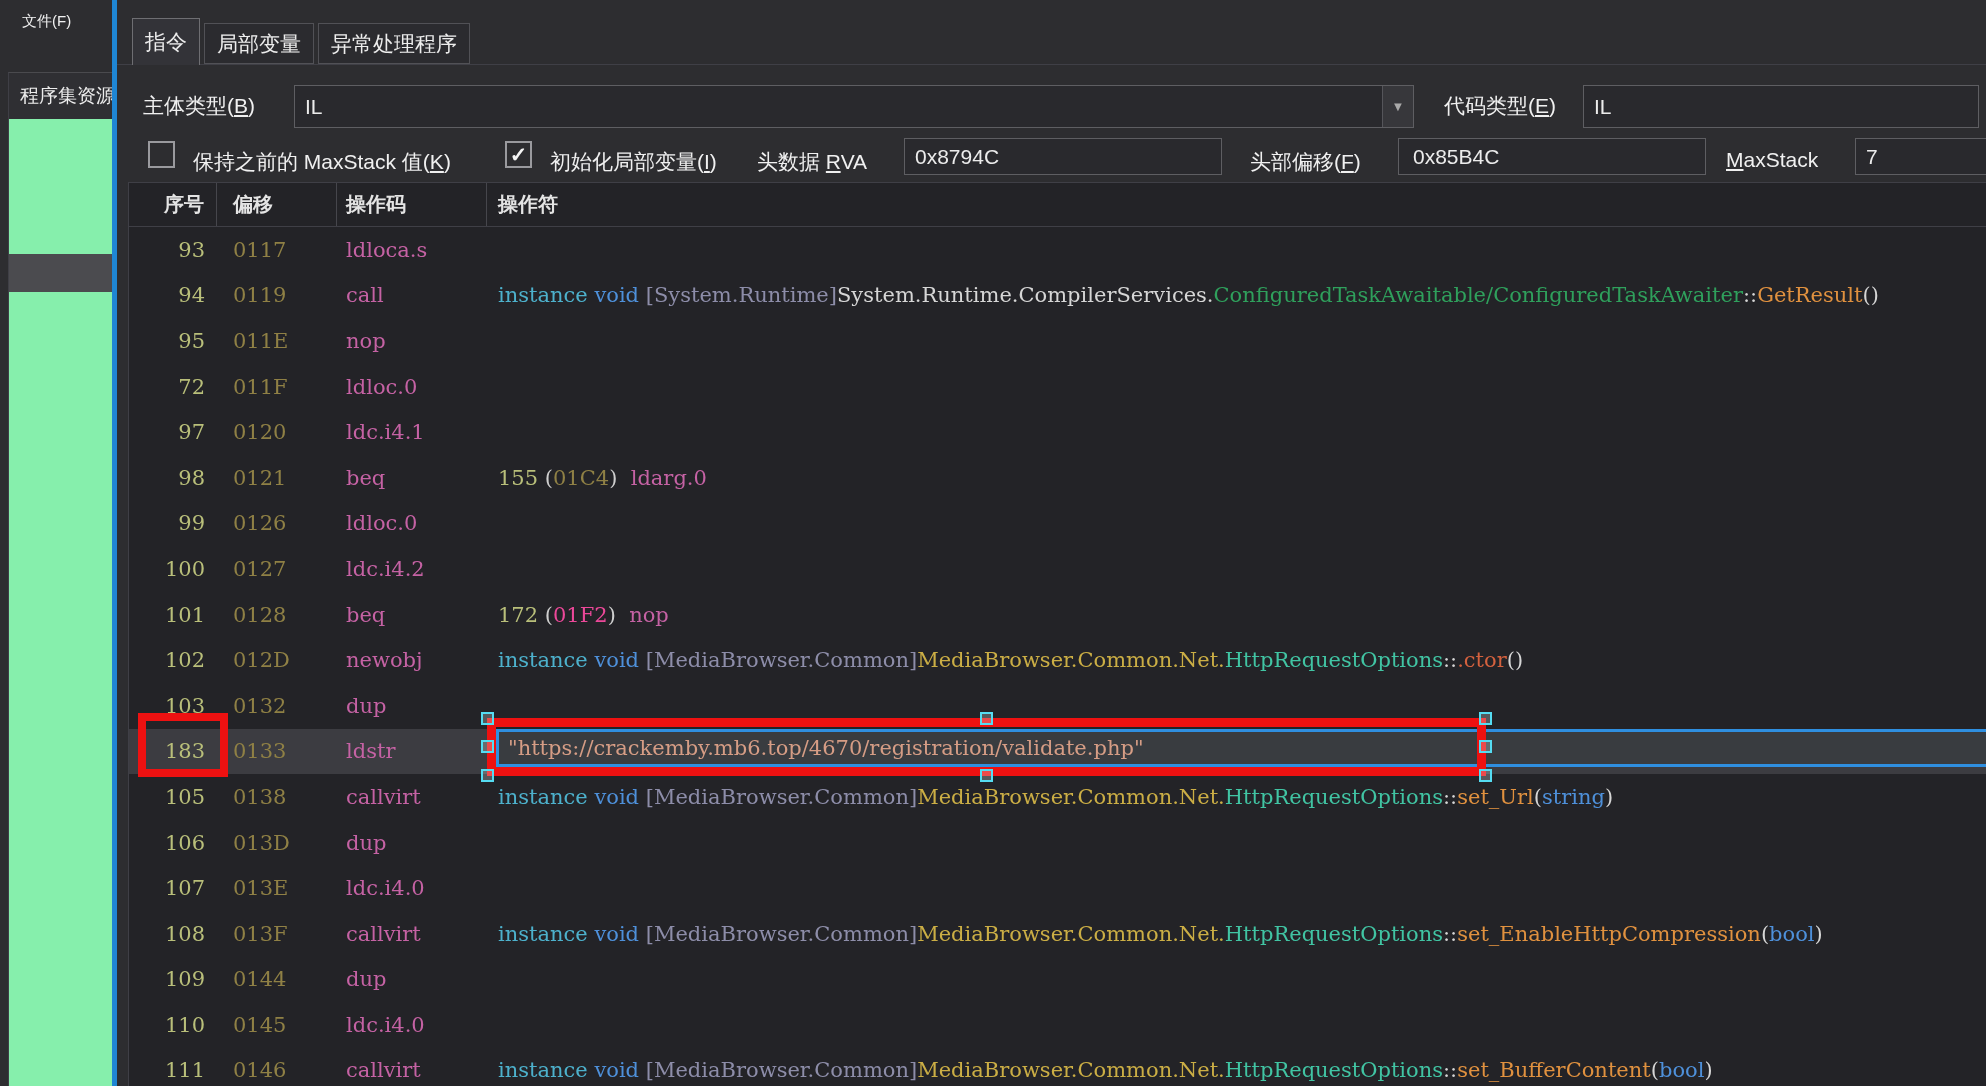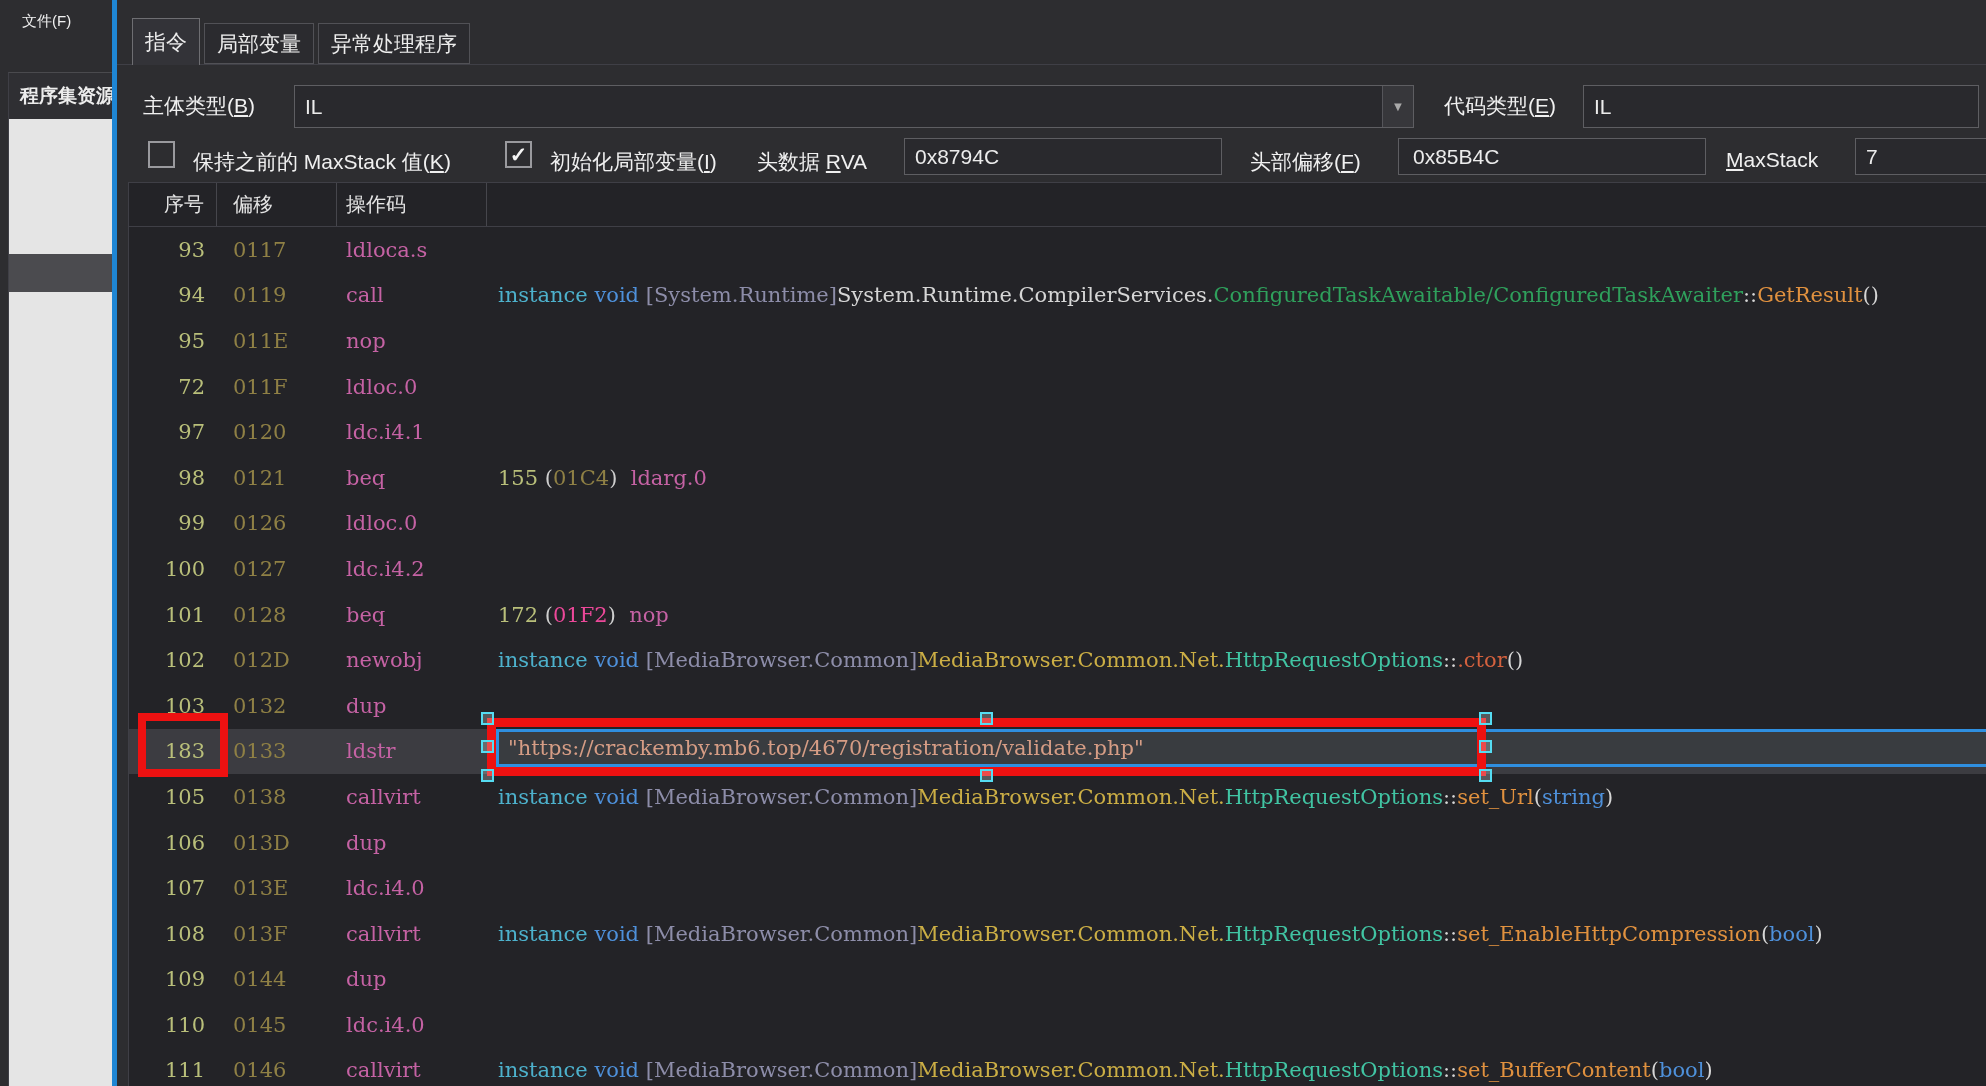--- a/index.html
+++ b/index.html
@@ -3,21 +3,21 @@
 <meta charset="utf-8">
 <style>
   html,body{margin:0;padding:0;background:#1a1a1c;}
   .screen{position:relative;width:1986px;height:1086px;background:#2D2D30;overflow:hidden;
           font-family:"Liberation Sans",sans-serif;color:#E8E8E8;}
 
   
   .sidebar{position:absolute;left:0;top:0;width:112px;height:100%;background:#2D2D30;}
   .file-menu{position:absolute;left:16px;top:8px;font-size:15px;padding:4px 6px;color:#F0F0F0;}
   .tool-panel{position:absolute;left:8px;top:72px;width:104px;bottom:0;box-sizing:border-box;
-              border-top:1px solid #4A4A4E;border-left:1px solid #3F3F46;background:#e5e5e5;font-weight:bold;}
+              border-top:1px solid #4A4A4E;border-left:1px solid #3F3F46;background:#86efac;}
   .tool-panel-title{height:46px;line-height:46px;background:#2F2F33;font-size:19px;color:#EDEDED;
                     padding-left:11px;white-space:nowrap;overflow:hidden;}
   .tree-selected{position:absolute;left:0;top:181px;width:100%;height:38px;background:#4B4B4F;}
 
   
   .splitter{position:absolute;left:112px;top:0;width:5px;height:100%;background:var(--splitter-blue);}
 
   
   .main{position:absolute;left:117px;top:0;right:0;height:100%;}
 
@@ -43,21 +43,21 @@
 
   .checkbox{position:absolute;width:27px;height:27px;box-sizing:border-box;background:#2D2D30;
             border:2px solid #9A9A9E;display:flex;align-items:center;justify-content:center;
             font-size:21px;font-weight:bold;color:#F5F5F5;}
 
   
   .iltable{position:absolute;left:11px;top:182px;right:0;bottom:0;background:#232327;
            border-top:1px solid #3F3F46;border-left:1px solid #3F3F46;box-sizing:border-box;overflow:hidden;}
   .ilheader{display:flex;height:44px;border-bottom:1px solid #3F3F46;box-sizing:border-box;
             font-size:20px;color:#E4E4E4;align-items:center;}
-  .ilheader .hcell{height:100%;display:flex;align-items:center;box-sizing:border-box;}
+  .ilheader .hcell{height:100%;display:flex;align-items:center;box-sizing:border-box;font-weight:bold;}
   .ilheader .hcell.div{border-right:1px solid #46464C;}
   .col-idx{width:88px;justify-content:flex-end;text-align:right;padding-right:12px;box-sizing:border-box;}
   .col-off{width:120px;padding-left:16px;box-sizing:border-box;}
   .col-opc{width:150px;padding-left:9px;box-sizing:border-box;}
   .col-opr{flex:1;padding-left:11px;box-sizing:border-box;overflow:hidden;white-space:nowrap;}
   .ilrows .row{display:flex;height:45.6px;align-items:center;font-family:"DejaVu Serif",serif;font-size:21px;}
   .ilrows .row.selected{background:var(--selected-row-bg);}
   .ilrows .col-idx{color:var(--index-num);}
   .ilrows .col-off{color:var(--offset-hex);}
   .ilrows .col-opc{color:var(--opcode-pink);}
@@ -121,20 +121,21 @@
     <div class="lbl" style="left:1133px;top:148px;"><span>头部偏移(</span><span class="u">F</span><span>)</span></div>
     <input class="tbox" style="left: 1281px; top: 138px; width: 308px; height: 37px; padding-left: 14px;" value="0x85B4C">
     <div class="lbl" style="left:1609px;top:148px;"><span></span><span class="u">M</span><span>axStack</span></div>
     <input class="tbox" style="left: 1738px; top: 138px; width: 145px; height: 37px;" value="7">
 
     <div class="iltable">
       <div class="ilheader">
         <div class="hcell div col-idx">序号</div>
         <div class="hcell div col-off">偏移</div>
         <div class="hcell div col-opc">操作码</div>
+        <div class="hcell col-opr">操作符</div>
       </div>
       <div class="ilrows" id="il-rows">
           <div class="row">
             <div class="col-idx">93</div>
             <div class="col-off">0117</div>
             <div class="col-opc">ldloca.s</div>
           </div>
           <div class="row">
             <div class="col-idx">94</div>
             <div class="col-off">0119</div>

